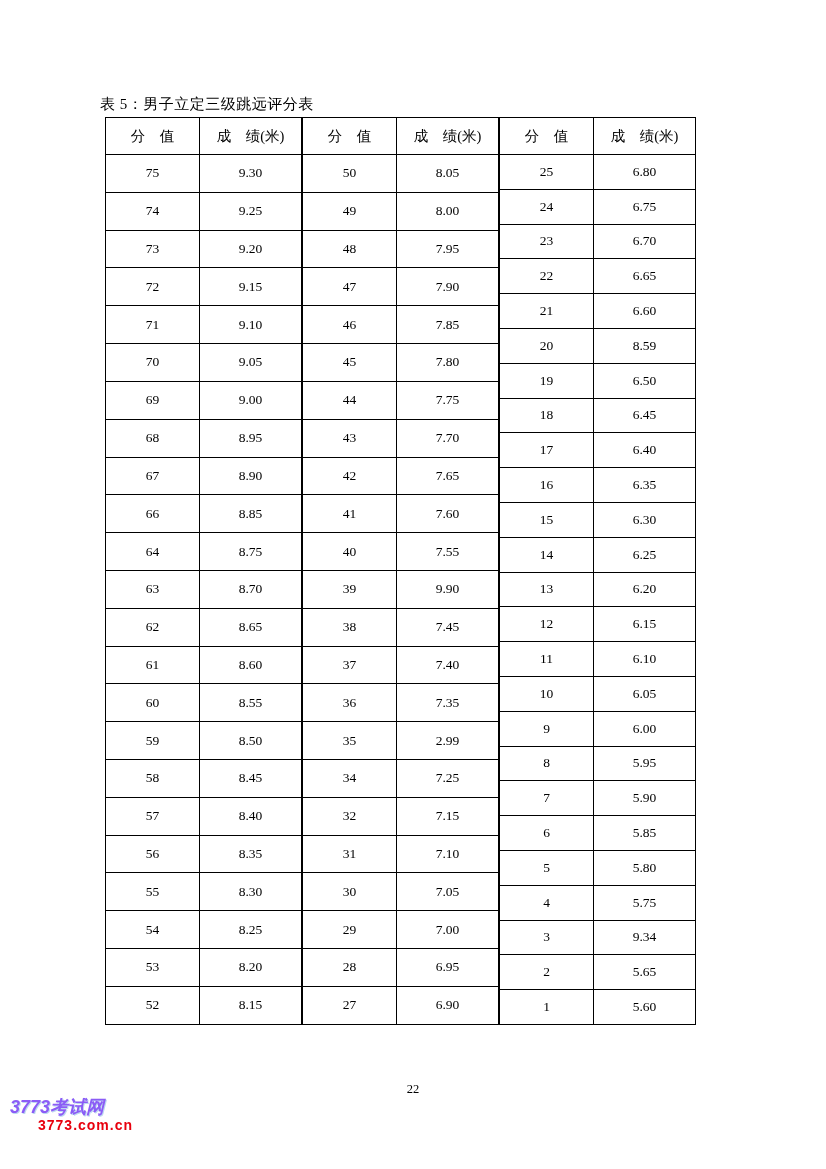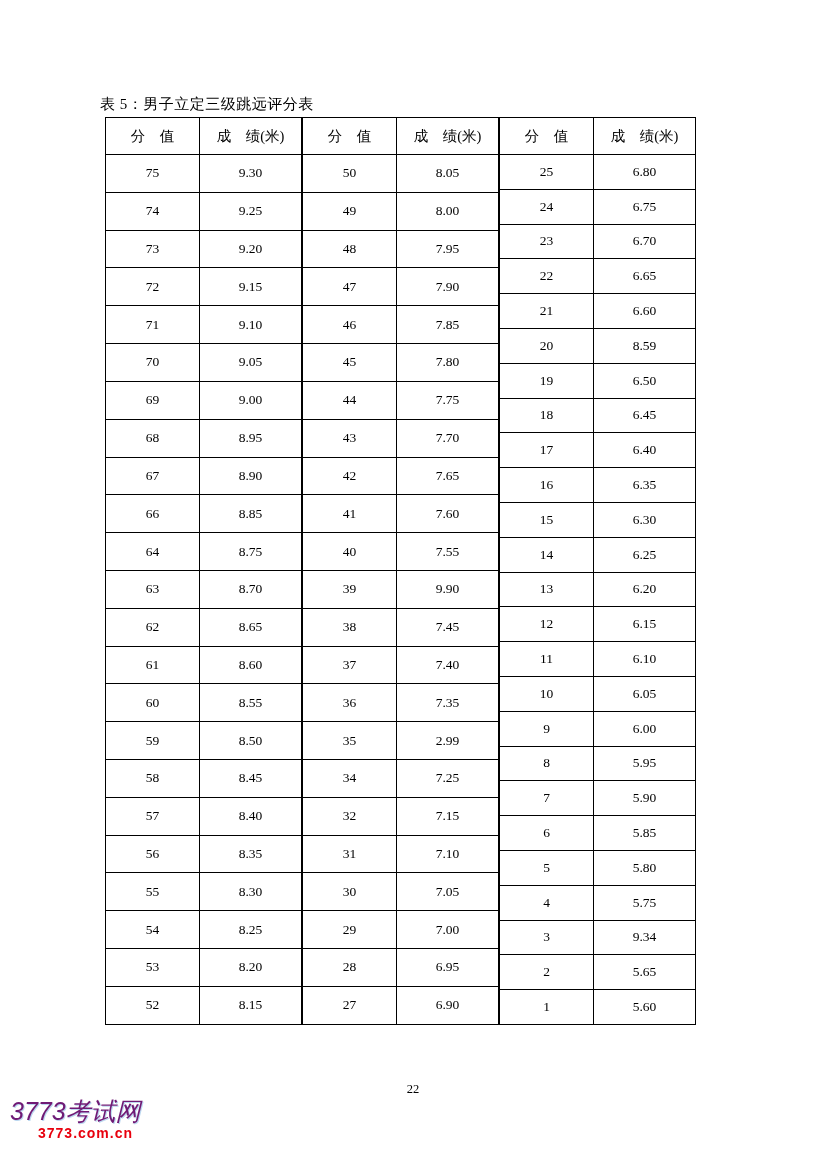--- a/index.html
+++ b/index.html
@@ -69,24 +69,24 @@
     color: #000;
   }
   .site-mark {
     position: absolute;
     left: 10px;
     top: 1098px;
     line-height: 1.1;
   }
   .site-logo {
     font-family: "Liberation Sans", "DejaVu Sans", sans-serif;
-    font-size: 25px;
-    font-weight: normal;
+    font-size: 18px;
+    font-weight: bold;
     font-style: italic;
-    color: #701a75;
+    color: #8b5cf6;
     text-shadow: 1px 1px 0 #bcd8f0;
     white-space: nowrap;
   }
   .site-url {
     font-family: "Liberation Sans", "DejaVu Sans", sans-serif;
     font-size: 14px;
     font-weight: bold;
     color: #e8000d;
     margin-left: 28px;
     letter-spacing: 1px;

